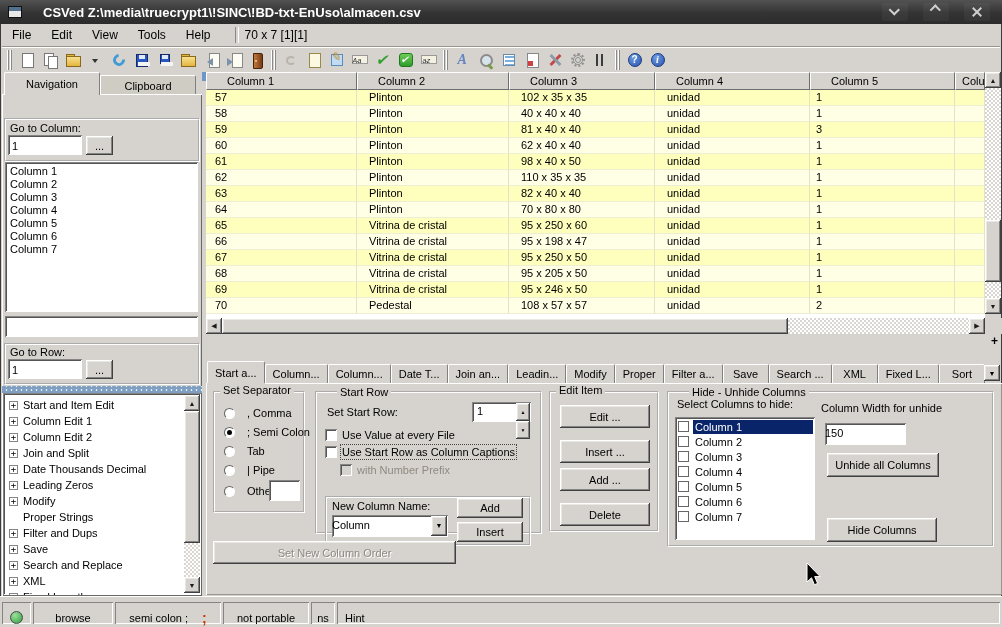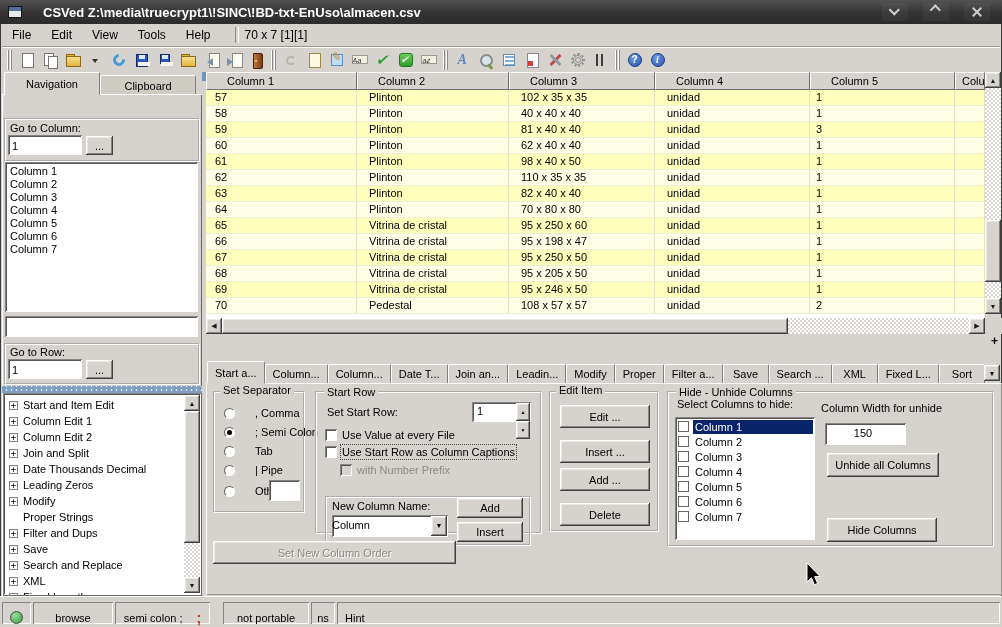--- a/index.html
+++ b/index.html
@@ -81,21 +81,21 @@
   .help::before,.info::before{content:"";position:absolute;inset:1px;background:radial-gradient(circle at 35% 30%,#6e9de2,#2a52b0);border:1px solid #1a3a80;border-radius:50%}
   .help::after{content:"?";position:absolute;left:0;right:0;top:1px;text-align:center;color:#fff;font:bold 10px/13px "Liberation Sans",sans-serif}
   .info::after{content:"i";position:absolute;left:0;right:0;top:1px;text-align:center;color:#fff;font:bold italic 10px/13px "Liberation Serif",serif}
 
   
   .raised{background:#d6d3ce;box-shadow:inset -1px -1px 0 #404040,inset 1px 1px 0 #fff,inset -2px -2px 0 #848484,inset 2px 2px 0 #eae8e3}
   .sunken{background:#fff;box-shadow:inset 1px 1px 0 #848484,inset -1px -1px 0 #fff,inset 2px 2px 0 #555}
   .btn{display:flex;align-items:center;justify-content:center;font-size:11px;cursor:default}
   .btn.disabled{color:#8e8a82;text-shadow:1px 1px 0 #fff}
   .gb{position:absolute;border:2px groove #fff}
-  .gb-title{position:absolute;top:-7px;left:7px;background:#d6d3ce;padding:0 3px;font-size:11px;white-space:nowrap}
+  .gb-title{position:absolute;top:-7px;left:20px;background:#d6d3ce;padding:0 3px;font-size:11px;white-space:nowrap}
 
   
   .left-panel{position:absolute;left:2px;top:72px;width:200px;bottom:31px}
   .lp-tabs{position:absolute;left:2px;top:0;right:2px;height:22px;display:flex;z-index:2}
   .lp-tab{width:96px;text-align:center;font-size:11px;line-height:20px;background:#cfccc4;
     border:1px solid #808080;border-bottom:none;border-top-color:#fff;border-left-color:#fff;border-radius:2px 2px 0 0;height:19px;margin-top:3px}
   .lp-tab.active{background:#d6d3ce;height:23px;margin-top:0;line-height:22px}
   .lp-body{position:absolute;left:0;top:22px;right:0;bottom:0;background:#d6d3ce;
     box-shadow:inset 1px 1px 0 #fff,inset -1px -1px 0 #686868}
   .gtc-box{position:absolute;left:2px;top:24px;right:2px;height:44px;border:2px groove #fff}
@@ -168,21 +168,21 @@
     border-radius:2px 2px 0 0;white-space:nowrap}
   .tab.active{height:22px;line-height:22px;position:relative;z-index:2;box-shadow:0 2px 0 #d6d3ce}
   .tab-overflow{margin-left:auto;margin-right:6px;width:16px;height:16px;display:flex;align-items:center;justify-content:center;font-size:8px;align-self:center}
   .tab-overflow::before{content:"▼";font-size:7px}
 
   
   .content{position:absolute;left:206px;top:383px;width:796px;height:212px;background:#d6d3ce;
     box-shadow:inset 1px 1px 0 #fff,inset -1px -1px 0 #9a968e}
 
   .gb-sep{left:7px;top:8px;width:92px;height:122px}
-  .radio-row{position:absolute;left:9px;display:flex;align-items:center;gap:20px;font-size:11px;white-space:nowrap}
+  .radio-row{position:absolute;left:9px;display:flex;align-items:center;gap:12px;font-size:11px;white-space:nowrap}
   .gb-sep .radio-row:nth-of-type(1){top:14px}
   .gb-sep .radio-row:nth-of-type(2){top:33px}
   .gb-sep .radio-row:nth-of-type(3){top:52px}
   .gb-sep .radio-row:nth-of-type(4){top:71px}
   .gb-sep .radio-row:nth-of-type(5){top:92px}
   .radio{width:11px;height:11px;border-radius:50%;background:#fff;border:1px solid;border-color:#636363 #fff #fff #636363;position:relative;flex:none}
   .radio.sel::after{content:"";position:absolute;left:2px;top:2px;width:5px;height:5px;background:#000;border-radius:50%}
   .other-input{position:absolute;left:56px;top:88px;width:31px;height:21px}
 
   .gb-startrow{left:109px;top:8px;width:227px;height:143px}
@@ -213,21 +213,21 @@
   .gb-edit .ei-btn:nth-of-type(4){top:110px}
 
   .gb-hide{left:461px;top:8px;width:327px;height:156px}
   .sel-label{position:absolute;left:8px;top:5px;white-space:nowrap}
   .hide-list{position:absolute;left:6px;top:24px;width:140px;height:123px;padding:2px;overflow:hidden}
   .hl-item{display:flex;align-items:center;height:15px}
   .hl-cb{width:11px;height:11px;background:#fff;border:1px solid #666;margin:0 4px 0 1px;flex:none}
   .hl-label{flex:1;font-size:11px;line-height:14px;padding:0 2px;white-space:nowrap}
   .hl-item.selected .hl-label{background:#0a246a;color:#fff}
   .cw-label{position:absolute;left:152px;top:9px;right:2px;white-space:nowrap;overflow:hidden}
-  .cw-input{position:absolute;left:156px;top:30px;width:81px;height:22px;line-height:20px;text-align:center;padding-right:5px;font-size:11px}
+  .cw-input{position:absolute;left:156px;top:30px;width:81px;height:22px;line-height:20px;text-align:left;padding-right:5px;font-size:11px}
   .unhide-btn{position:absolute;left:158px;top:60px;width:112px;height:24px}
   .hidecols-btn{position:absolute;left:158px;top:125px;width:110px;height:24px}
 
   .sno-btn{position:absolute;left:7px;top:158px;width:243px;height:23px}
 
   
   .statusbar{position:absolute;left:0;right:0;bottom:0;height:31px;background:#d6d3ce;border-top:1px solid #fff}
   .sb-panel{position:absolute;top:5px;height:22px;box-shadow:inset 1px 1px 0 #848484,inset -1px -1px 0 #fff;
     display:flex;align-items:flex-end;justify-content:center;font-size:11px;white-space:nowrap}
   .led{width:13px;height:13px;border-radius:50%;background:radial-gradient(circle at 35% 30%,#9be09b,#2f9e3f);border:1px solid #4a4a4a}
@@ -781,21 +781,21 @@
     <div class="btn raised disabled sno-btn">Set New Column Order</div>
   </div>
 
   <div class="statusbar">
     <div class="sb-panel" style="left:2px;width:29px">
       <span class="led"></span>
     </div>
     <div class="sb-panel" style="left:33px;width:80px">
       <span>browse</span>
     </div>
-    <div class="sb-panel" style="left:115px;width:95px">
+    <div class="sb-panel" style="left:115px;width:106px">
       <span>semi colon ;</span>
       <span class="red-semi">;</span>
     </div>
     <div class="sb-panel" style="left:223px;width:86px">
       <span>not portable</span>
     </div>
     <div class="sb-panel" style="left:311px;width:24px">
       <span>ns</span>
     </div>
     <div class="sb-panel" style="left:337px;width:663px;justify-content:flex-start;padding-left:8px">

